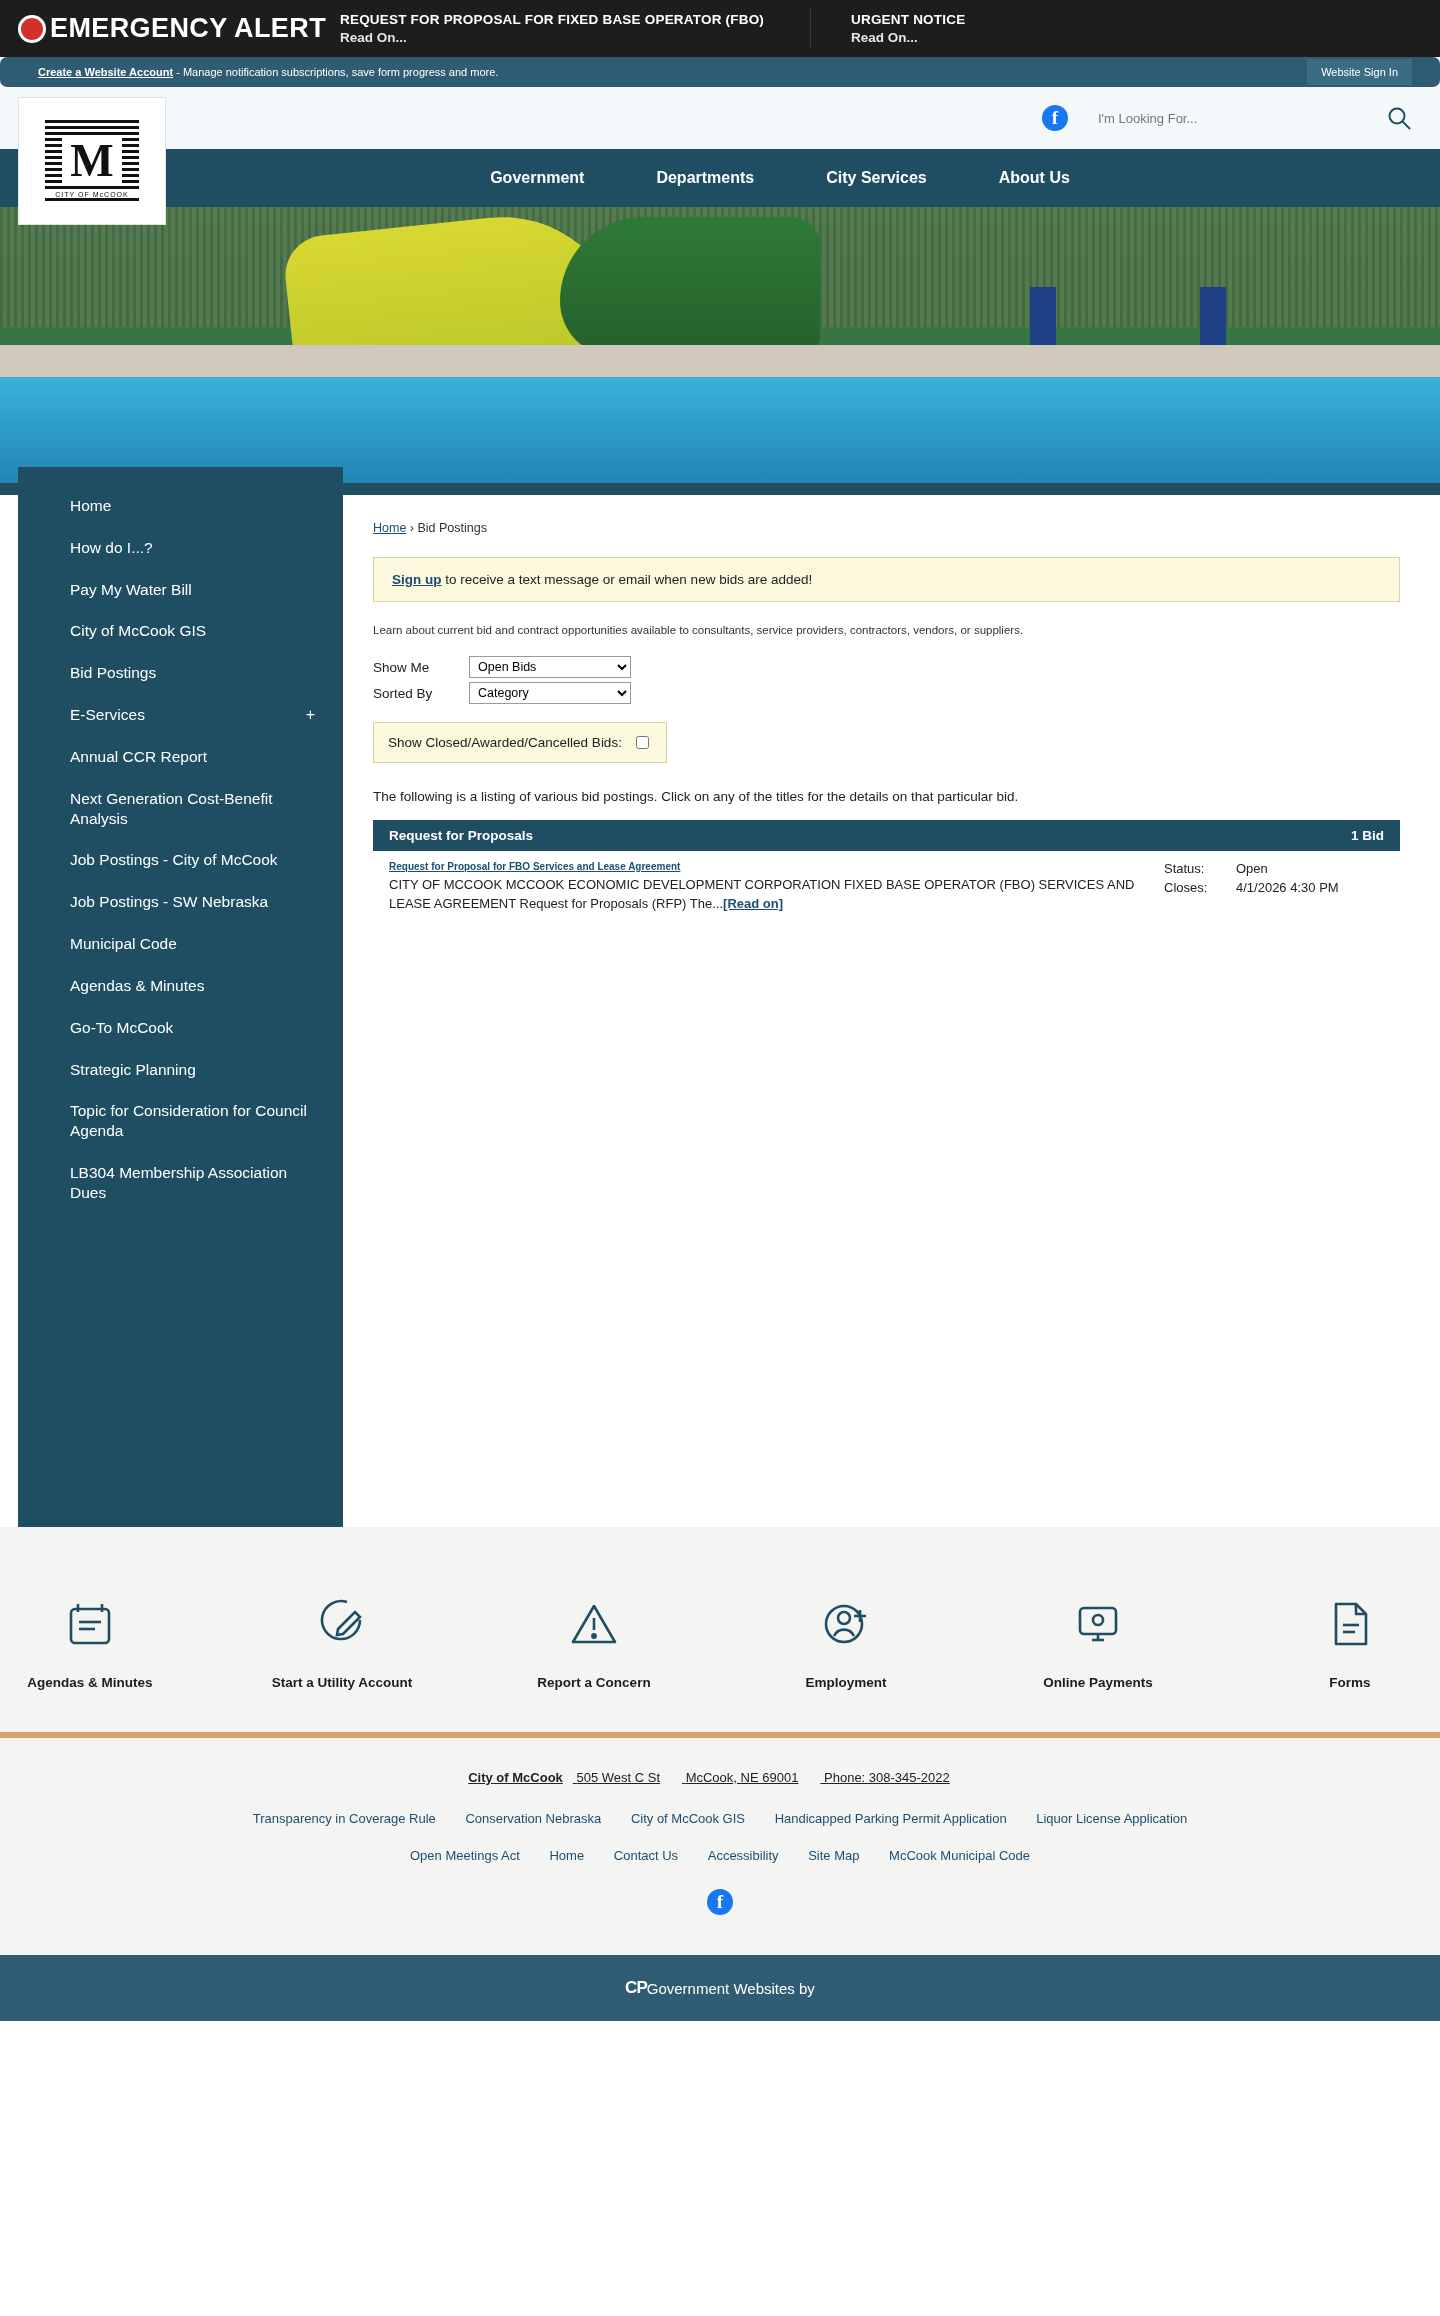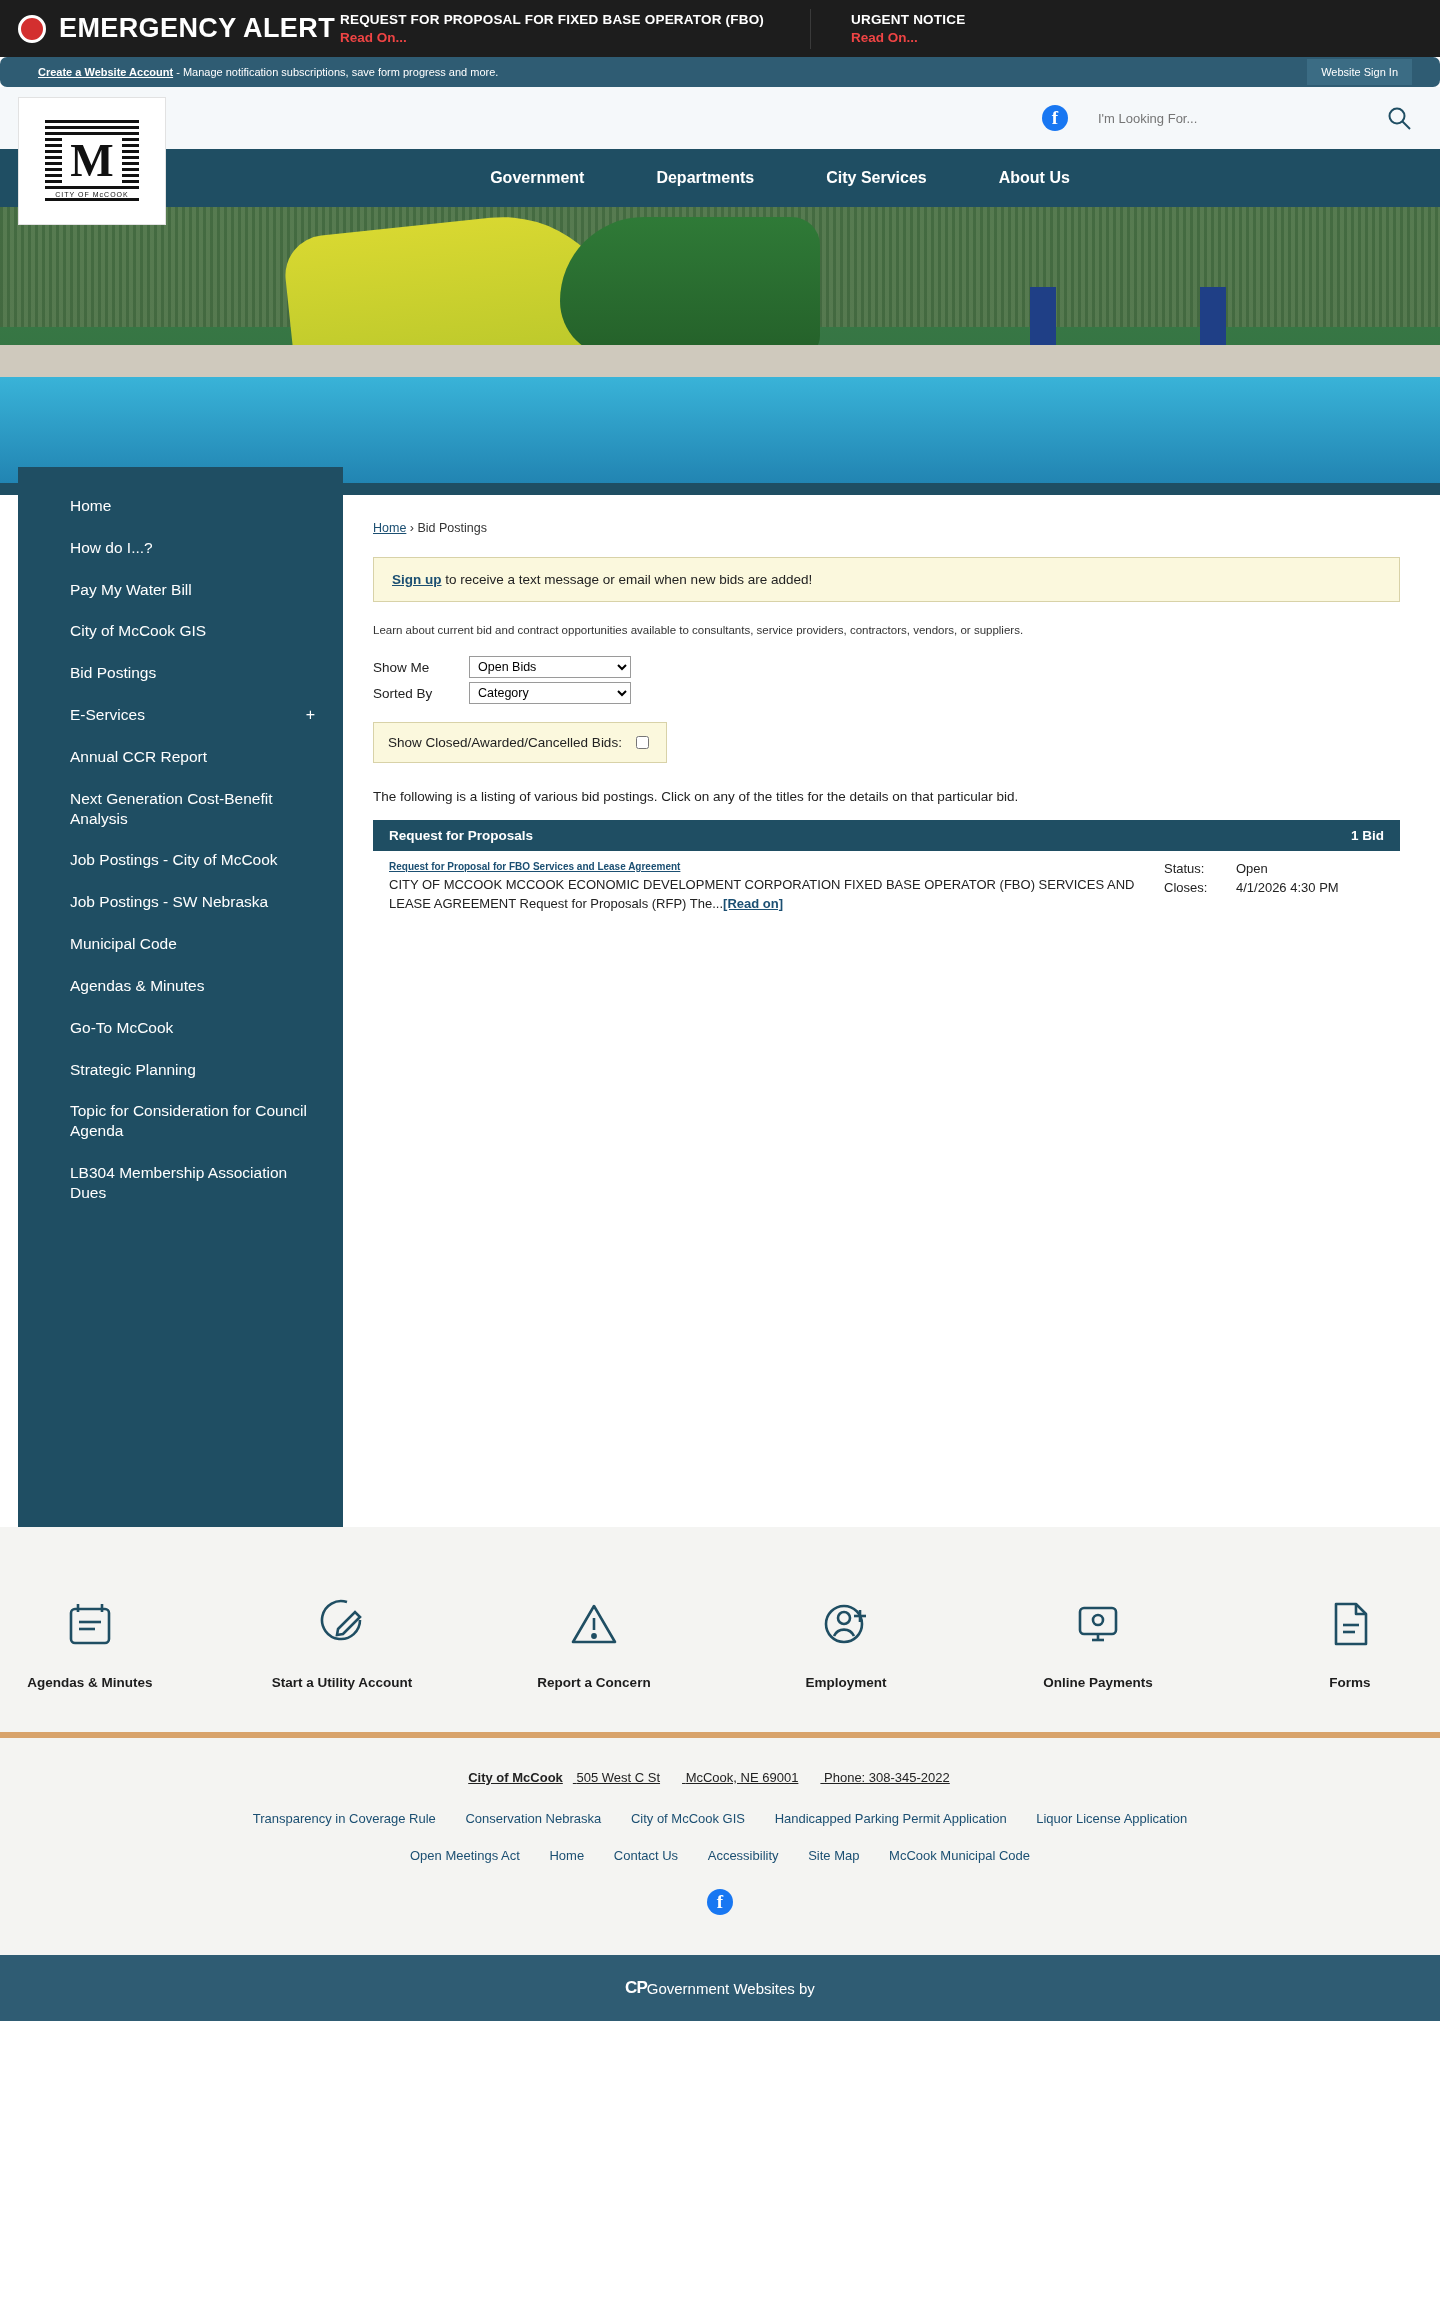--- a/index.html
+++ b/index.html
@@ -18,38 +18,38 @@
     background:#1d1d1d;
     color:#fff;
     height:57px;
     display:flex;
     align-items:center;
     padding:0 0 0 0;
   }
   .alert-left {
     display:flex;
     align-items:center;
-    gap:13px;
+    gap:4px;
     width:340px;
     padding-left:18px;
   }
   .alert-dot {
     width:28px;height:28px;border-radius:50%;
     background:#d32f2f;
     border:3px solid #ffffff;
     flex:0 0 auto;
   }
   .alert-title {
     font-size:27px;
     font-weight:bold;
     letter-spacing:.4px;
   }
   .alert-item { padding-right:40px; }
   .alert-item .hdr { font-size:13.5px; font-weight:bold; letter-spacing:.2px; }
-  .alert-item .read { font-size:13.5px; color:#ef4444; font-weight:bold; margin-top:3px; }
+  .alert-item .read { font-size:13.5px; color:#e5e5e5; font-weight:bold; margin-top:3px; }
   .alert-sep { width:1px; background:#3a3a3a; height:40px; margin-right:40px; }
 
   
   .account-bar {
     background:#2f5c73;
     color:#ffffff;
     height:30px;
     display:flex;
     align-items:center;
     font-size:11px;

